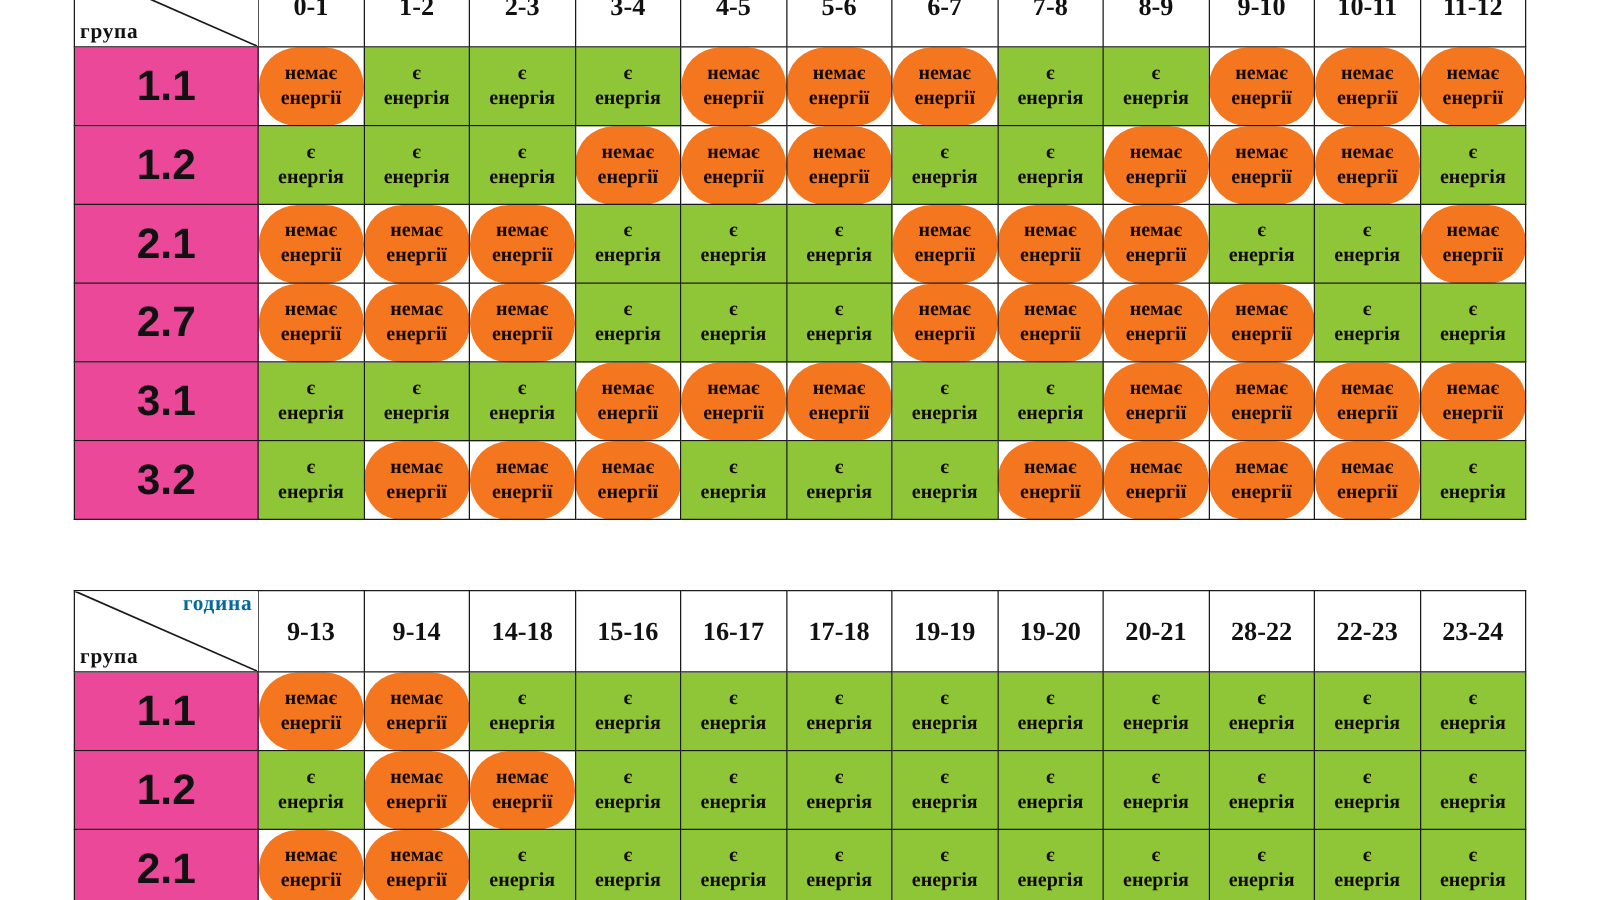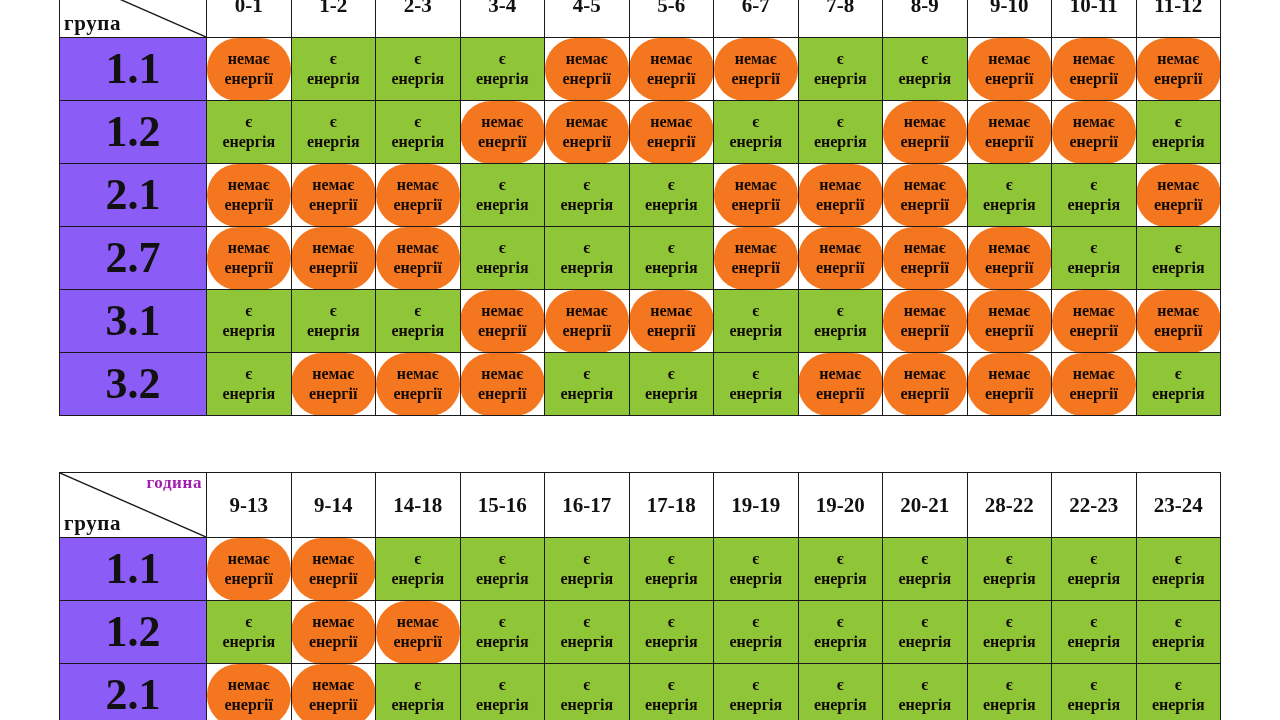--- a/index.html
+++ b/index.html
@@ -61,53 +61,53 @@
     display: block;
   }
   .corner-label-hour {
     position: absolute;
     top: 1px;
     right: 4px;
     font-family: "Liberation Serif", "DejaVu Serif", serif;
     font-weight: bold;
     font-size: 17px;
     letter-spacing: 0.6px;
-    color: #a21caf;
+    color: #0369a1;
     line-height: 1.05;
   }
   .corner-label-group {
     position: absolute;
     bottom: 3px;
     left: 4px;
     font-family: "Liberation Serif", "DejaVu Serif", serif;
     font-weight: bold;
-    font-size: 21px;
+    font-size: 17px;
     letter-spacing: 0.6px;
     color: #111111;
     line-height: 1.05;
   }
 
   
   .hour-head {
     height: 64px;
     background: #ffffff;
     font-family: "Liberation Serif", "DejaVu Serif", serif;
     font-weight: bold;
     font-size: 21px;
     color: #111111;
     letter-spacing: 0px;
   }
 
   
   .group-cell {
     height: 62px;
-    background: #8b5cf6;
-    font-family: Liberation Serif, serif;
+    background: #ec4899;
+    font-family: Liberation Sans, sans-serif;
     font-weight: bold;
-    font-size: 44px;
+    font-size: 34px;
     color: #111111;
     line-height: 1;
   }
 
   
   .status-cell {
     height: 62px;
     font-family: "Liberation Serif", "DejaVu Serif", serif;
     font-weight: bold;
     font-size: 16px;

